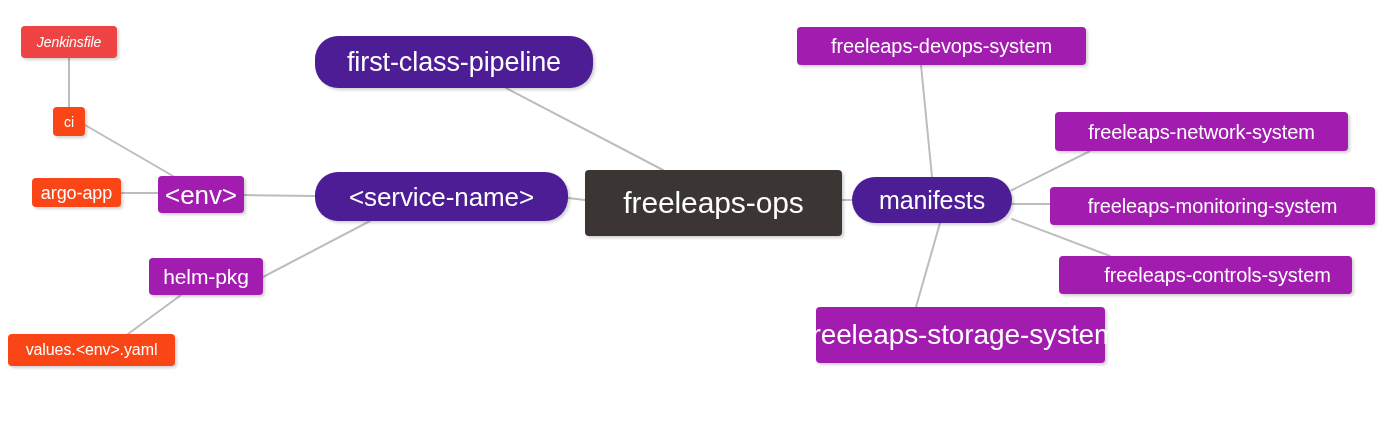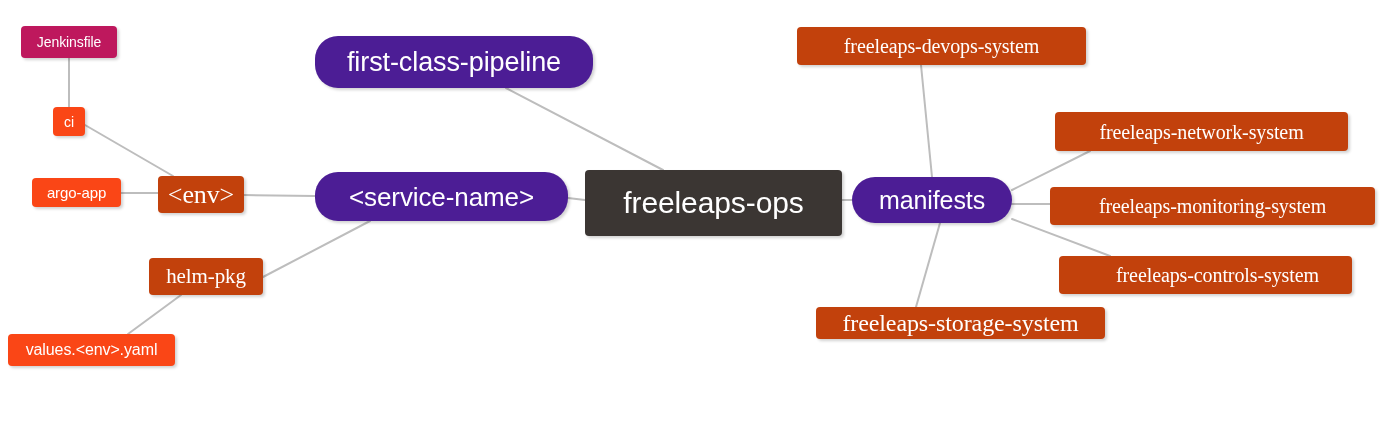--- a/index.html
+++ b/index.html
@@ -41,25 +41,25 @@
     letter-spacing: -0.1px;
   }
   .n-root {
     background: #3b3633;
   }
   .n-blue {
     background: #4c1d95;
     border-radius: 23px;
   }
   .n-green {
-    background: #c2410c;
-    font-family: Liberation Serif, serif;
+    background: #a21caf;
   }
   .n-orange {
-    background: #be185d;
+    background: #ef4444;
+    font-style: italic;
   }
   .n-red {
     background: #fa4616;
   }
 </style>
 </head>
 <body>
 
 <div id="mindmap">
   <svg id="edge-layer" viewBox="0 0 1390 421" width="1390" height="421">
@@ -79,22 +79,22 @@
       <line x1="940" y1="223" x2="916" y2="307" stroke="#bdbdbd" stroke-width="2" stroke-linecap="round"></line>
     </svg>
   <div id="node-layer">
       <div class="node n-root" style="left: 585px; top: 170px; width: 257px; height: 66px; font-size: 30px;">freeleaps-ops</div>
       <div class="node n-blue" style="left: 315px; top: 172px; width: 253px; height: 49px; font-size: 26px;">&lt;service-name&gt;</div>
       <div class="node n-blue" style="left: 852px; top: 177px; width: 160px; height: 46px; font-size: 25px;">manifests</div>
       <div class="node n-blue" style="left: 315px; top: 36px; width: 278px; height: 52px; font-size: 27px;">first-class-pipeline</div>
       <div class="node n-green" style="left: 158px; top: 176px; width: 86px; height: 37px; font-size: 26px;">&lt;env&gt;</div>
       <div class="node n-green" style="left: 149px; top: 258px; width: 114px; height: 37px; font-size: 21px;">helm-pkg</div>
       <div class="node n-red" style="left: 53px; top: 107px; width: 32px; height: 29px; font-size: 14px;">ci</div>
-      <div class="node n-red" style="left: 32px; top: 178px; width: 89px; height: 29px; font-size: 15px;">argo-app</div>
+      <div class="node n-red" style="left: 32px; top: 178px; width: 89px; height: 29px; font-size: 18px;">argo-app</div>
       <div class="node n-orange" style="left: 21px; top: 26px; width: 96px; height: 32px; font-size: 14px;">Jenkinsfile</div>
       <div class="node n-red" style="left: 8px; top: 334px; width: 167px; height: 32px; font-size: 16px;">values.&lt;env&gt;.yaml</div>
       <div class="node n-green" style="left: 797px; top: 27px; width: 289px; height: 38px; font-size: 20px;">freeleaps-devops-system</div>
       <div class="node n-green" style="left: 1055px; top: 112px; width: 293px; height: 39px; font-size: 20px;">freeleaps-network-system</div>
       <div class="node n-green" style="left: 1050px; top: 187px; width: 325px; height: 38px; font-size: 20px;">freeleaps-monitoring-system</div>
       <div class="node n-green" style="left: 1059px; top: 256px; width: 293px; height: 38px; font-size: 20px; padding-left: 24px;">freeleaps-controls-system</div>
-      <div class="node n-green" style="left: 816px; top: 307px; width: 289px; height: 32px; font-size: 24px;">freeleaps-storage-system</div>
+      <div class="node n-green" style="left: 816px; top: 307px; width: 289px; height: 56px; font-size: 28px;">freeleaps-storage-system</div>
     </div>
 </div>
 
 </body></html>

